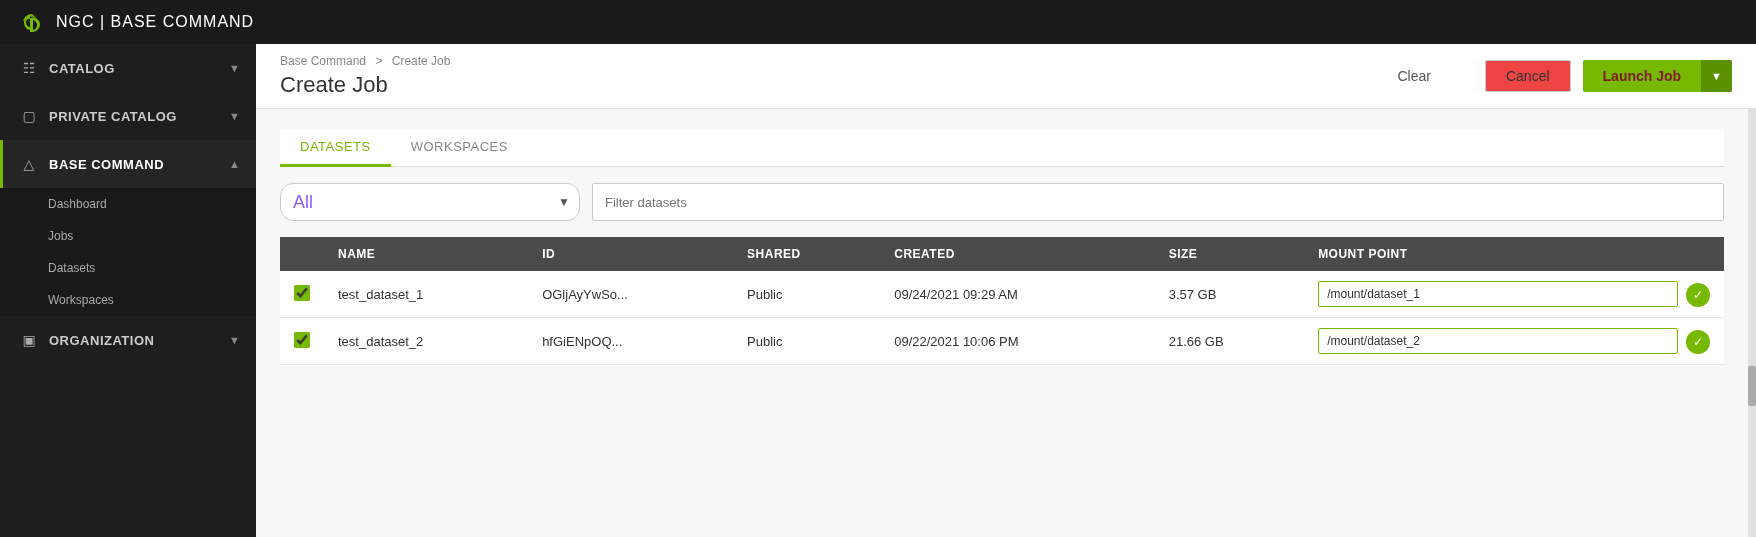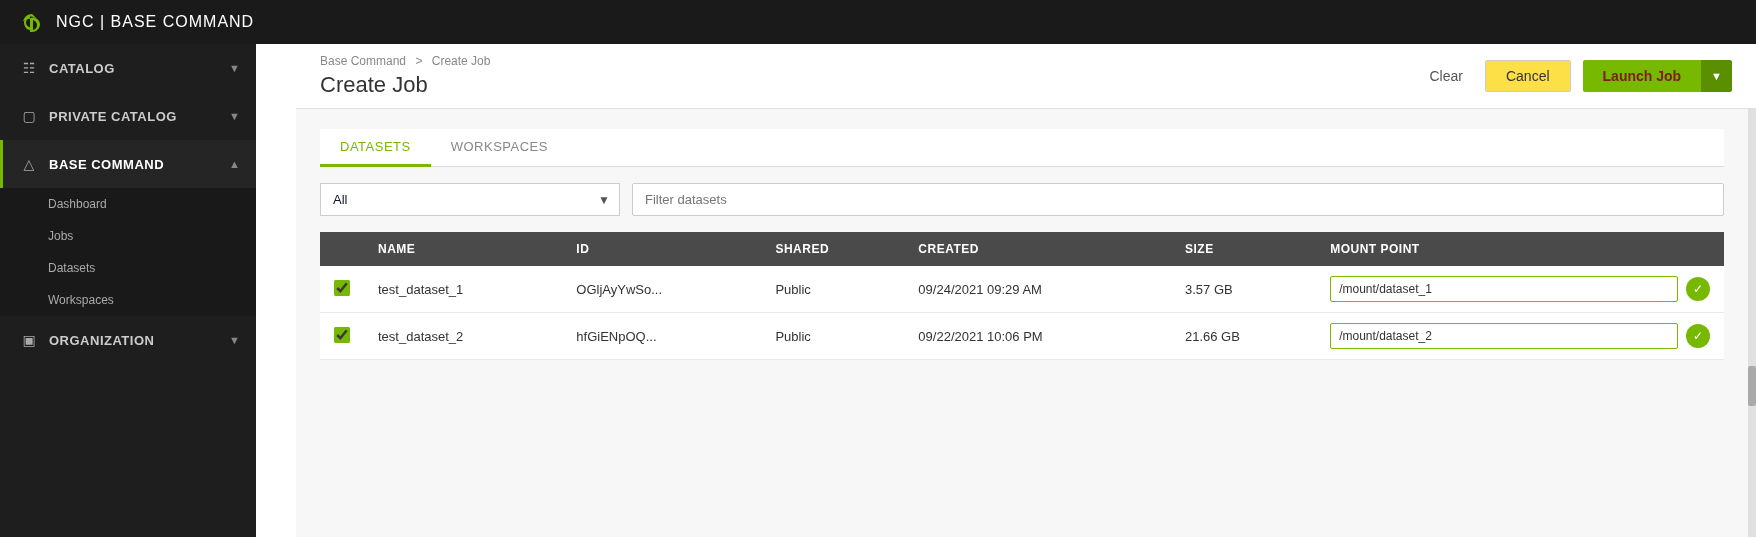--- a/index.html
+++ b/index.html
@@ -89,21 +89,20 @@
       cursor: pointer;
     }
 
     
     .content-area {
       flex: 1;
       display: flex;
       flex-direction: column;
       overflow: hidden;
       background: #fff;
-      padding-left: 40px;
     }
 
     
     .page-header {
       background: #fff;
       border-bottom: 1px solid #e0e0e0;
       padding: 10px 24px;
       display: flex;
       align-items: center;
       justify-content: space-between;
@@ -128,27 +127,28 @@
     }
     .btn-clear {
       background: none;
       border: none;
       color: #555;
       font-size: 14px;
       cursor: pointer;
       padding: 6px 10px;
     }
     .btn-cancel {
-      background: #fde047;
+      background: #ef4444;
       border: 1px solid #ccc;
       color: #333;
       font-size: 14px;
       padding: 7px 20px;
       cursor: pointer;
       border-radius: 2px;
+      margin-left: 32px;
     }
     .btn-launch-group {
       display: flex;
       align-items: stretch;
     }
     .btn-launch {
       background: #76b900;
       border: none;
       color: #7f1d1d;
       font-size: 14px;
@@ -211,23 +211,23 @@
       margin-bottom: 16px;
     }
     .filter-select-wrap {
       position: relative;
       width: 300px;
     }
     .filter-select {
       width: 100%;
       padding: 8px 36px 8px 12px;
       border: 1px solid #ccc;
-      border-radius: 0;
-      font-size: 13px;
-      color: #0f172a;
+      border-radius: 13px;
+      font-size: 18px;
+      color: #8b5cf6;
       background: #fff;
       appearance: none;
       cursor: pointer;
     }
     .filter-select-arrow {
       position: absolute;
       right: 10px;
       top: 50%;
       transform: translateY(-50%);
       color: #555;
@@ -273,21 +273,21 @@
       width: 40px;
       text-align: center;
     }
     .dataset-checkbox {
       width: 16px;
       height: 16px;
       accent-color: #76b900;
     }
     .mount-point-cell {
       display: flex;
-      align-items: center;
+      align-items: flex-end;
       gap: 8px;
     }
     .mount-input {
       flex: 1;
       padding: 5px 8px;
       border: 1px solid #76b900;
       border-radius: 2px;
       font-size: 12px;
       color: #333;
     }

